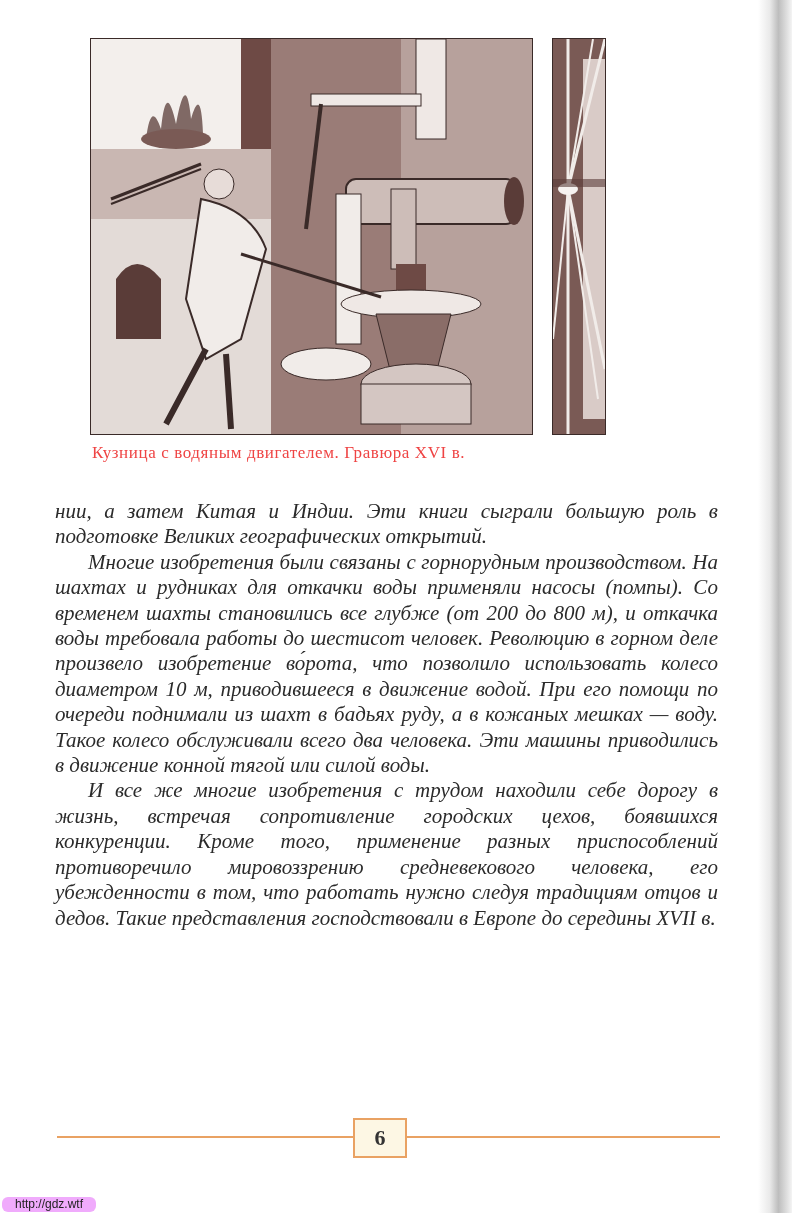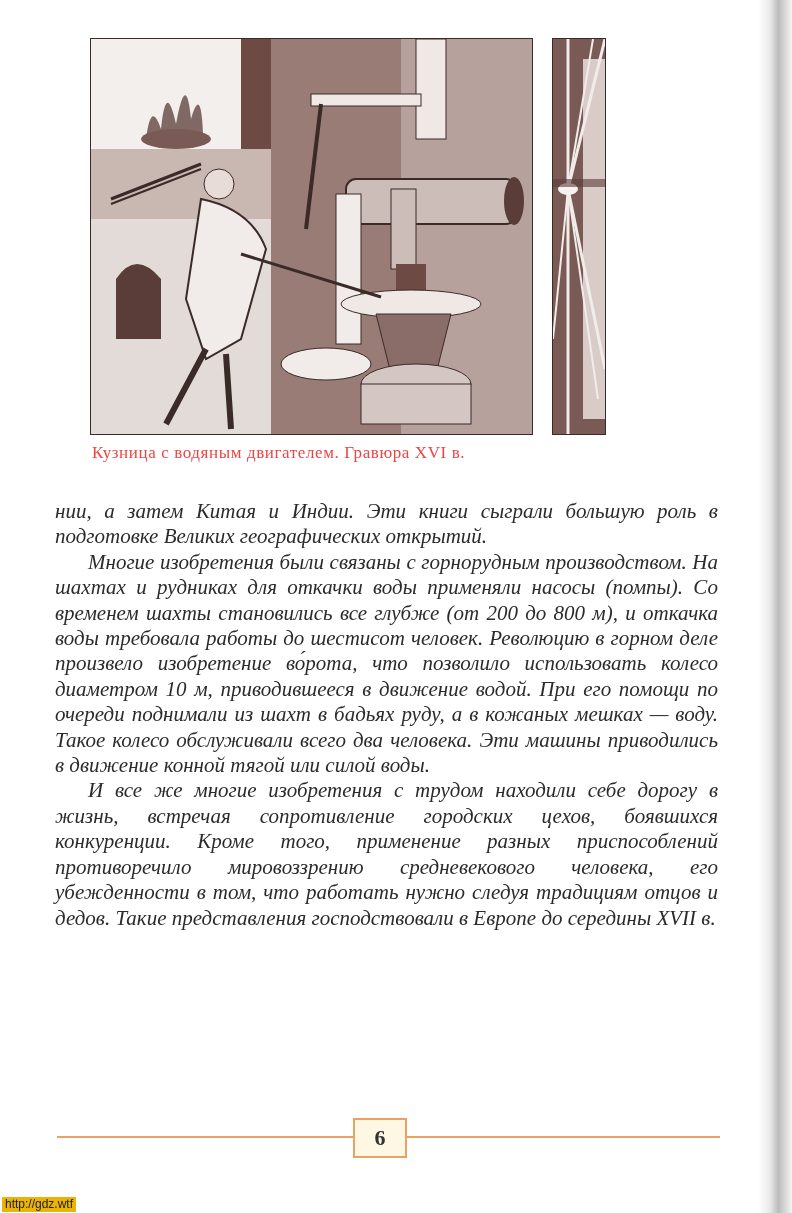--- a/index.html
+++ b/index.html
@@ -36,23 +36,23 @@
   .footer-line {
     position: absolute; top: 1136px; height: 2px; background: #e9a263;
   }
   .page-num {
     position: absolute; left: 353px; top: 1118px; width: 50px; height: 36px;
     border: 2px solid #e9a263; background: #fdf7e4;
     font-size: 22px; font-weight: bold; text-align: center; line-height: 36px;
     color: #333;
   }
   .watermark {
-    position: absolute; left: 2px; top: 1197px; padding: 0 3px;
-    background: #eab308; font-family: "Liberation Sans", sans-serif;
-    font-size: 12px; color: #222; line-height: 15px;
+    position: absolute; left: 2px; top: 1197px; padding: 0 13px;
+    background: #f0abfc; font-family: "Liberation Sans", sans-serif;
+    font-size: 12px; color: #222; line-height: 15px; border-radius: 6px;
   }
 </style>
 </head>
 <body>
 
 <div class="spine"></div>
 
 <div class="figure">
   <div class="engraving" style="left:0; top:0; width:441px; height:395px;">
     <svg viewBox="0 0 441 395" preserveAspectRatio="none">

